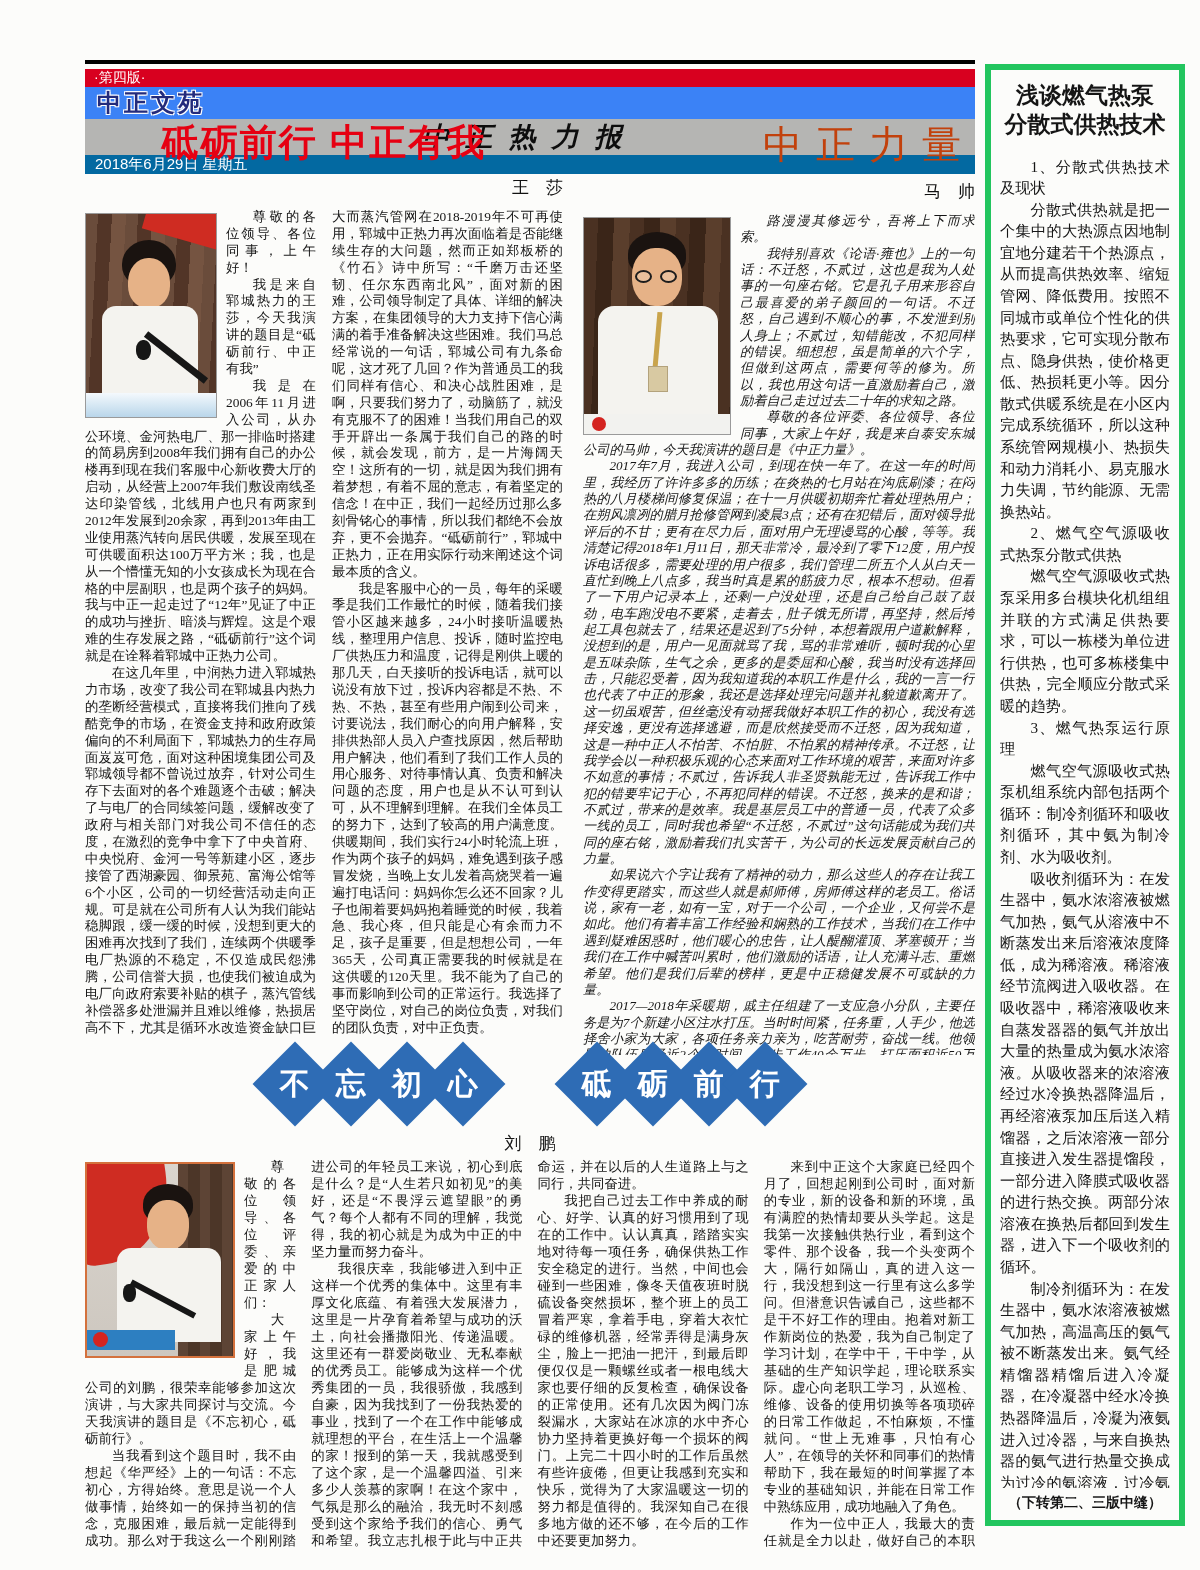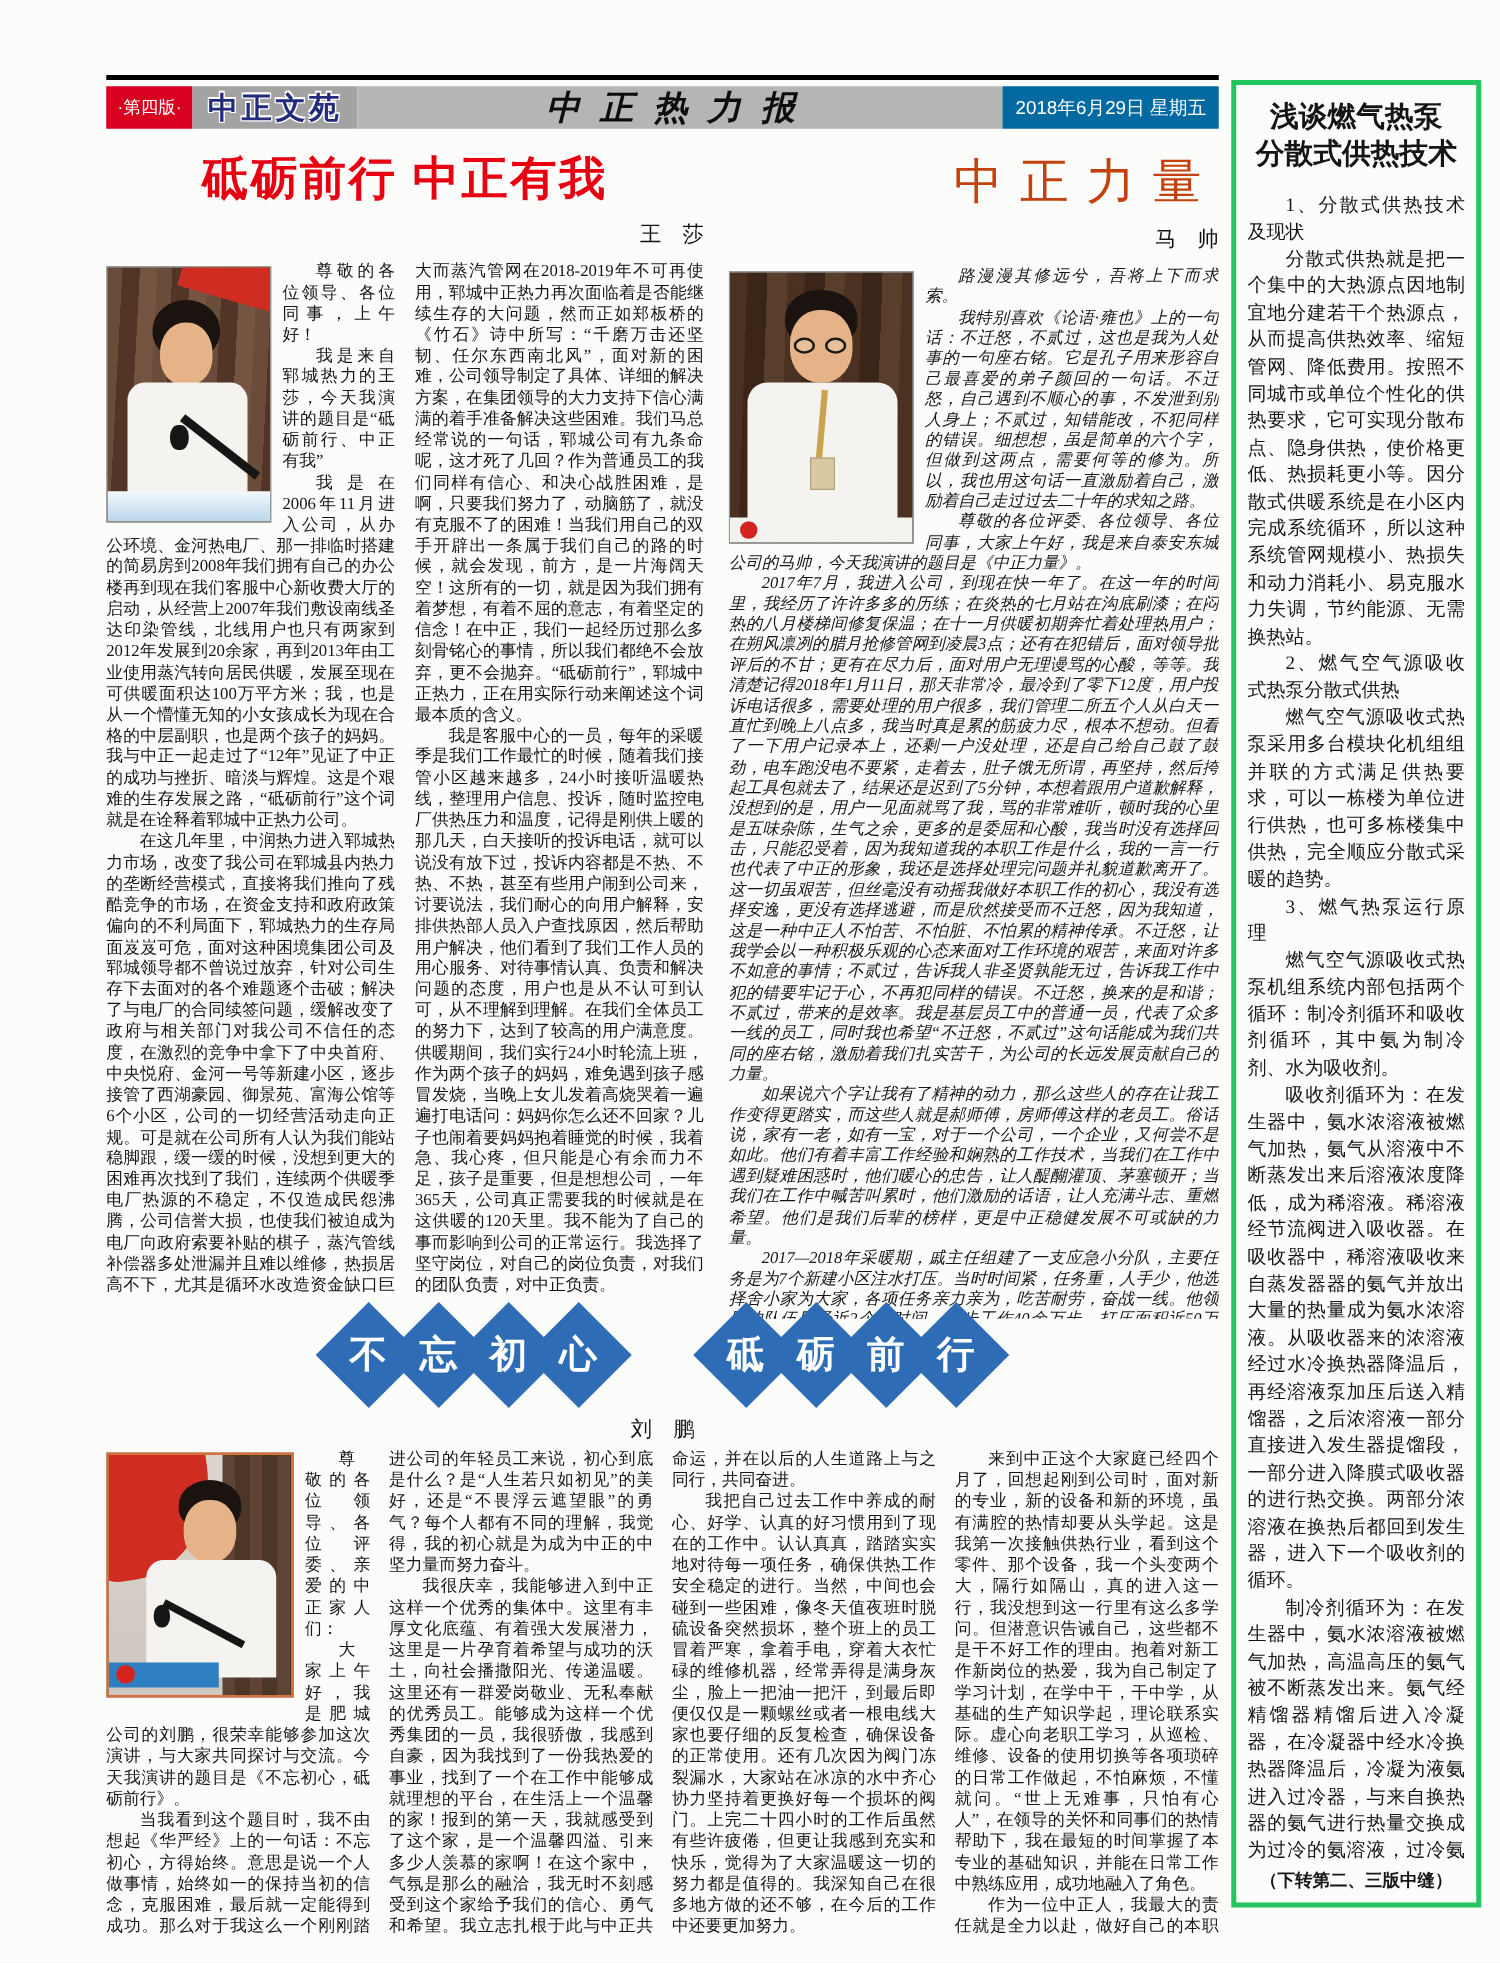--- a/index.html
+++ b/index.html
@@ -3,23 +3,23 @@
 <meta charset="utf-8">
 <style>
   * { margin:0; padding:0; box-sizing:border-box; }
   html,body { width:1200px; height:1570px; }
   body { position:relative; background:#e9e8e5; font-family:"Liberation Serif","DejaVu Serif",serif; color:#151515; }
   .sheet { position:absolute; inset:0; background:#fcfcfa; }
 
   
   .topbar { position:absolute; left:85px; top:60px; width:890px; }
   .topline { height:4px; background:#000; margin-bottom:5px; }
-  .strip { display:flex; height:34px; align-items:stretch; }
+  .strip { display:flex; height:50px; align-items:stretch;flex-direction:column; }
   .box-edition { background:#d8001f; color:#fff; font-size:14px; display:flex; align-items:center; padding:0 9px; font-family:"Liberation Sans",sans-serif; white-space:nowrap; }
-  .box-section { background:#a3a3a3; color:#232b7c; font-weight:bold; font-size:24px; display:flex; align-items:center; padding:0 12px; letter-spacing:3px; white-space:nowrap;
+  .box-section { background:#3b82f6; color:#232b7c; font-weight:bold; font-size:24px; display:flex; align-items:center; padding:0 12px; letter-spacing:3px; white-space:nowrap;
     text-shadow:1px 1px 0 #fff,-1px -1px 0 #fff,1px -1px 0 #fff,-1px 1px 0 #fff; }
   .box-masthead { flex:1; background:#b5b5b3; display:flex; align-items:center; justify-content:center; font-size:27px; font-weight:bold; font-style:italic; letter-spacing:16px; color:#0d0d0d; }
   .box-date { background:#0369a1; color:#fff; font-size:15px; display:flex; align-items:center; padding:0 10px; font-family:"Liberation Sans",sans-serif; white-space:nowrap; }
 
   
   .author { text-align:right; font-size:17px; margin-top:8px; color:#111; }
   p { text-indent:2em; }
 
   
   .article-left { position:absolute; left:85px; top:118px; width:478px; }
@@ -36,21 +36,21 @@
   .diamonds { display:flex; justify-content:center; align-items:center; height:88px; }
   .diamond { width:60px; height:60px; background:#2e6cb5; transform:rotate(45deg); display:flex; align-items:center; justify-content:center; margin:0 -2px; }
   .diamond span { transform:rotate(-45deg); color:#fff; font-size:30px; font-weight:bold; }
   .diamond-gap { width:78px; height:1px; }
   .banner-author { font-size:17px; margin-top:4px; }
 
   
   .article-bottom { position:absolute; left:85px; top:1158px; width:890px; height:396px; overflow:hidden; column-count:4; column-gap:15px; column-fill:auto; font-size:13.4px; line-height:1.27; text-align:justify; }
 
   
-  .sidebar { position:absolute; left:985px; top:64px; width:200px; height:1462px; border:4px solid #22c55e; padding:12px 9px 8px 9px; display:flex; flex-direction:column; background:#fcfcfa; }
+  .sidebar { position:absolute; left:985px; top:64px; width:200px; height:1462px; border:6px solid #22c55e; padding:12px 9px 8px 9px; display:flex; flex-direction:column; background:#fcfcfa; }
   .sb-title { font-size:23px; font-weight:bold; text-align:center; line-height:1.25; white-space:nowrap; }
   .sb-body { margin-top:16px; font-size:15.2px; line-height:1.42; text-align:justify; flex:1; overflow:hidden; }
   .sb-cont { font-size:14px; font-weight:bold; text-align:center; margin-top:6px; white-space:nowrap; }
 
   
   .photo { position:relative; overflow:hidden; float:left; margin:4px 9px 5px 0; background:#777; }
   .photo > div { position:absolute; }
   #photo-wang { width:132px; height:205px; border:1px solid #9a9a9a; }
   #photo-ma   { width:148px; height:218px; border:1px solid #9a9a9a; }
   #photo-liu  { width:150px; height:196px; border:2px solid #d4713c; }

